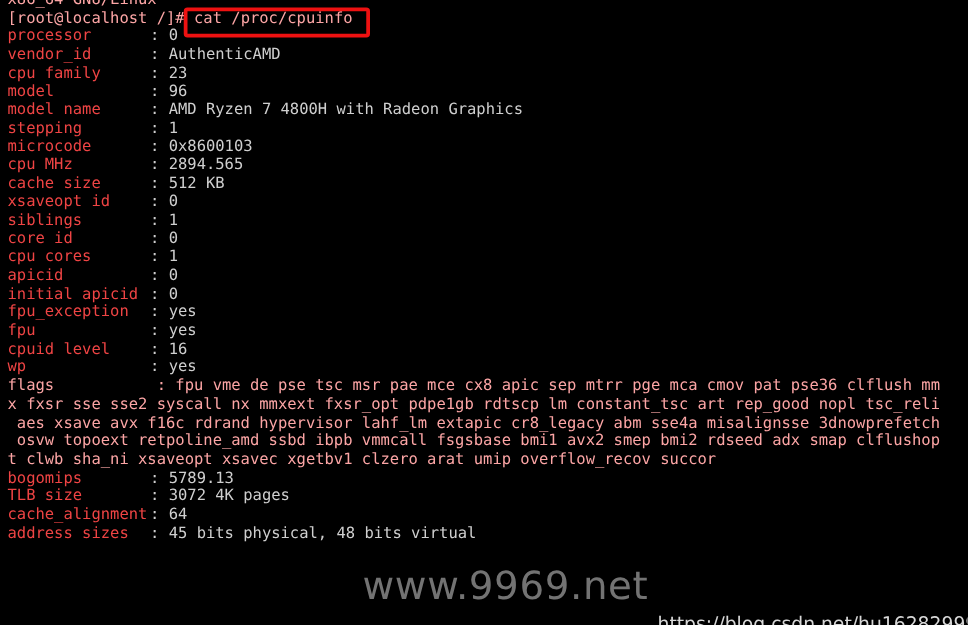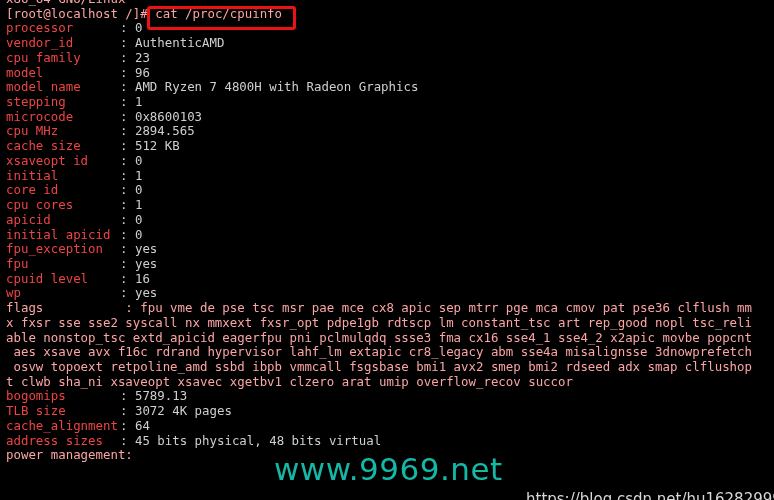--- a/index.html
+++ b/index.html
@@ -64,26 +64,26 @@
     width: 149px;
     height: 24px;
     border: 3px solid #ee1111;
     border-radius: 3px;
     box-sizing: border-box;
     pointer-events: none;
   }
   
   #watermark-site {
     position: absolute;
-    left: 274px;
+    left: 290px;
     top: 462px;
     font-family: "DejaVu Sans", "Liberation Sans", sans-serif;
     font-size: 31px;
     font-weight: 400;
-    color: #14b8a6;
+    color: #737373;
     letter-spacing: 0.5px;
     white-space: nowrap;
   }
   #watermark-blog {
     position: absolute;
     left: 526px;
     top: 492px;
     font-family: "DejaVu Sans", "Liberation Sans", sans-serif;
     font-size: 15px;
     color: #d8d8d8;
@@ -105,48 +105,46 @@
       <div class="kvline"><span class="k">processor</span><span class="sep">: </span><span class="v">0</span></div>
       <div class="kvline"><span class="k">vendor_id</span><span class="sep">: </span><span class="v">AuthenticAMD</span></div>
       <div class="kvline"><span class="k">cpu family</span><span class="sep">: </span><span class="v">23</span></div>
       <div class="kvline"><span class="k">model</span><span class="sep">: </span><span class="v">96</span></div>
       <div class="kvline"><span class="k">model name</span><span class="sep">: </span><span class="v">AMD Ryzen 7 4800H with Radeon Graphics</span></div>
       <div class="kvline"><span class="k">stepping</span><span class="sep">: </span><span class="v">1</span></div>
       <div class="kvline"><span class="k">microcode</span><span class="sep">: </span><span class="v">0x8600103</span></div>
       <div class="kvline"><span class="k">cpu MHz</span><span class="sep">: </span><span class="v">2894.565</span></div>
       <div class="kvline"><span class="k">cache size</span><span class="sep">: </span><span class="v">512 KB</span></div>
       <div class="kvline"><span class="k">xsaveopt id</span><span class="sep">: </span><span class="v">0</span></div>
-      <div class="kvline"><span class="k">initial</span><span class="sep">: </span><span class="v">1</span></div>
+      <div class="kvline"><span class="k">siblings</span><span class="sep">: </span><span class="v">1</span></div>
       <div class="kvline"><span class="k">core id</span><span class="sep">: </span><span class="v">0</span></div>
       <div class="kvline"><span class="k">cpu cores</span><span class="sep">: </span><span class="v">1</span></div>
       <div class="kvline"><span class="k">apicid</span><span class="sep">: </span><span class="v">0</span></div>
       <div class="kvline"><span class="k">initial apicid</span><span class="sep">: </span><span class="v">0</span></div>
       <div class="kvline"><span class="k">fpu_exception</span><span class="sep">: </span><span class="v">yes</span></div>
       <div class="kvline"><span class="k">fpu</span><span class="sep">: </span><span class="v">yes</span></div>
       <div class="kvline"><span class="k">cpuid level</span><span class="sep">: </span><span class="v">16</span></div>
       <div class="kvline"><span class="k">wp</span><span class="sep">: </span><span class="v">yes</span></div>
     </div>
 
     <div>
       <div class="line wrapped">flags           : fpu vme de pse tsc msr pae mce cx8 apic sep mtrr pge mca cmov pat pse36 clflush mm</div>
       <div class="line wrapped">x fxsr sse sse2 syscall nx mmxext fxsr_opt pdpe1gb rdtscp lm constant_tsc art rep_good nopl tsc_reli</div>
-      <div class="line wrapped">able nonstop_tsc extd_apicid eagerfpu pni pclmulqdq ssse3 fma cx16 sse4_1 sse4_2 x2apic movbe popcnt</div>
       <div class="line wrapped"> aes xsave avx f16c rdrand hypervisor lahf_lm extapic cr8_legacy abm sse4a misalignsse 3dnowprefetch</div>
       <div class="line wrapped"> osvw topoext retpoline_amd ssbd ibpb vmmcall fsgsbase bmi1 avx2 smep bmi2 rdseed adx smap clflushop</div>
       <div class="line wrapped">t clwb sha_ni xsaveopt xsavec xgetbv1 clzero arat umip overflow_recov succor</div>
     </div>
 
     <div>
       <div class="kvline"><span class="k">bogomips</span><span class="sep">: </span><span class="v">5789.13</span></div>
       <div class="kvline"><span class="k">TLB size</span><span class="sep">: </span><span class="v">3072 4K pages</span></div>
       <div class="kvline"><span class="k">cache_alignment</span><span class="sep">: </span><span class="v">64</span></div>
       <div class="kvline"><span class="k">address sizes</span><span class="sep">: </span><span class="v">45 bits physical, 48 bits virtual</span></div>
     </div>
 
-    <div class="line">power management:</div>
 
   </div>
 
   <div id="cmd-highlight"></div>
 
   <div id="watermark-site">www.9969.net</div>
 
   <div id="watermark-blog">https://blog.csdn.net/hu1628299958</div>
 
 </div>

